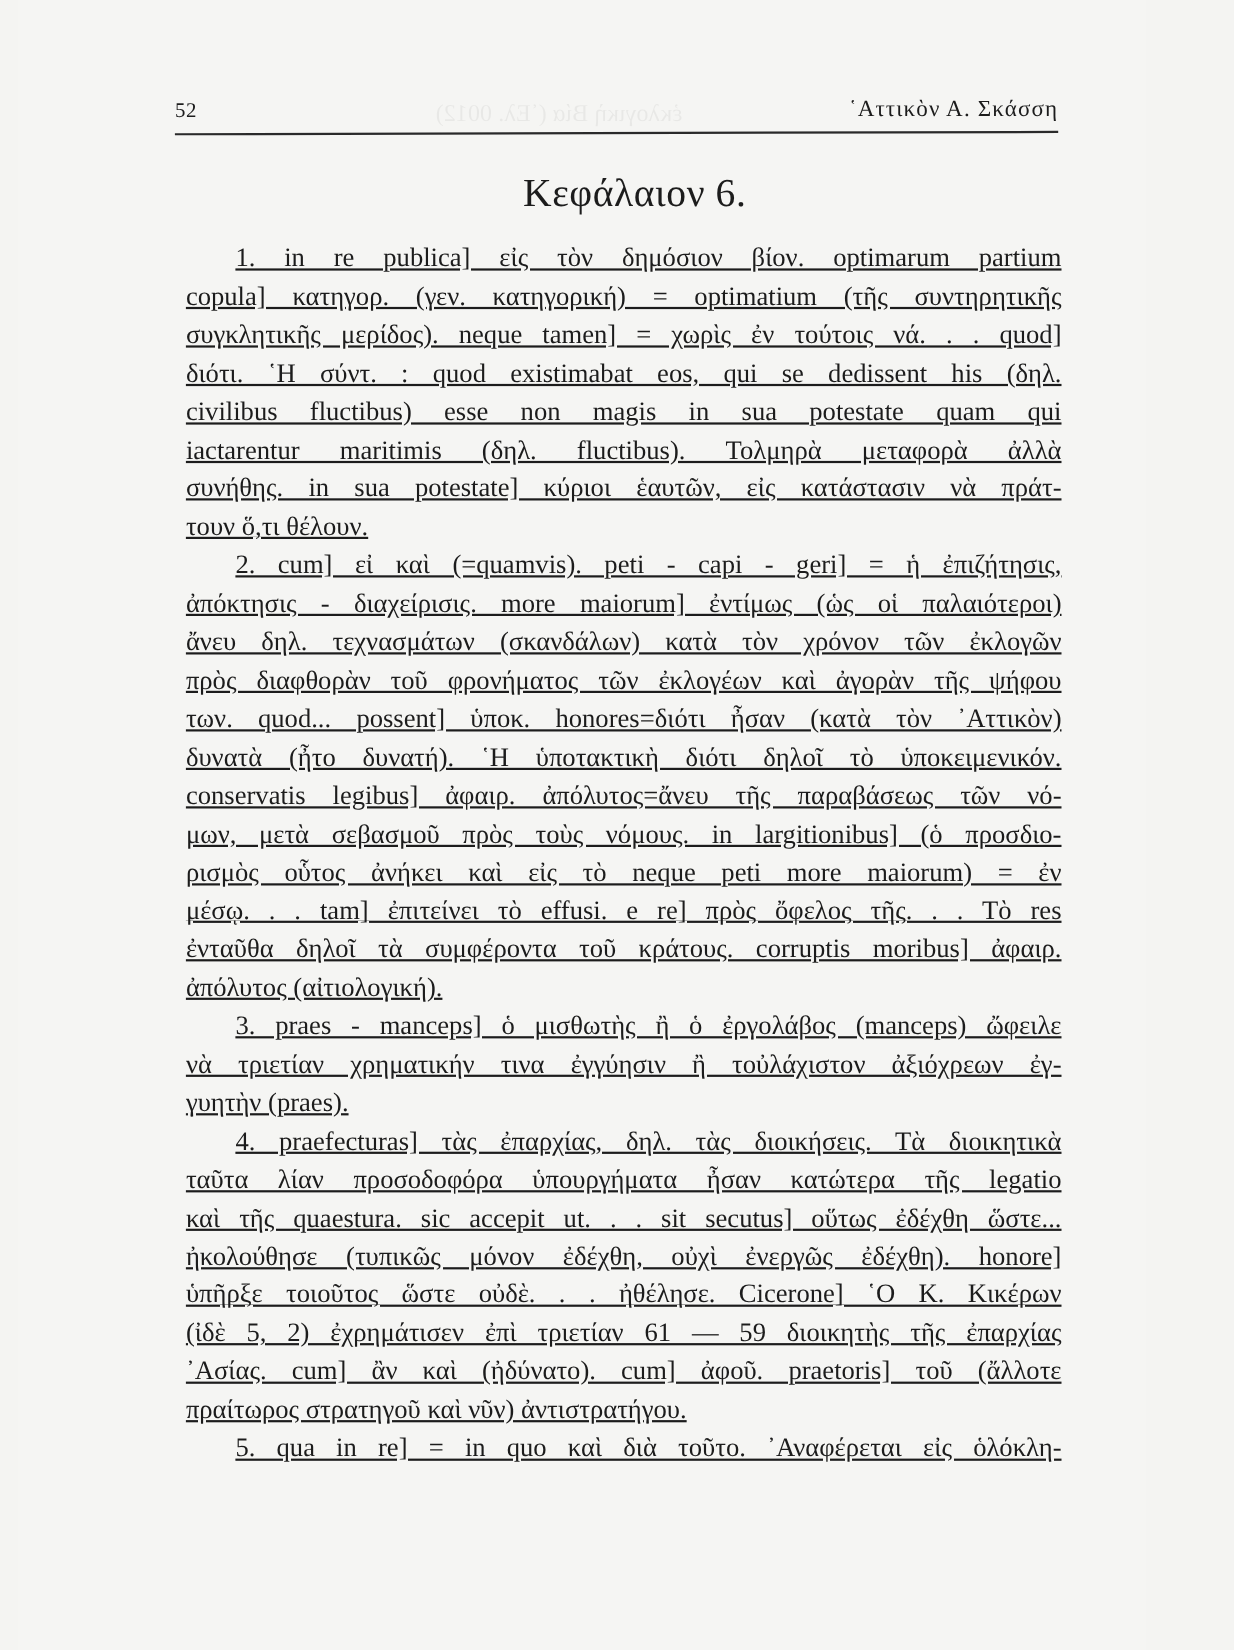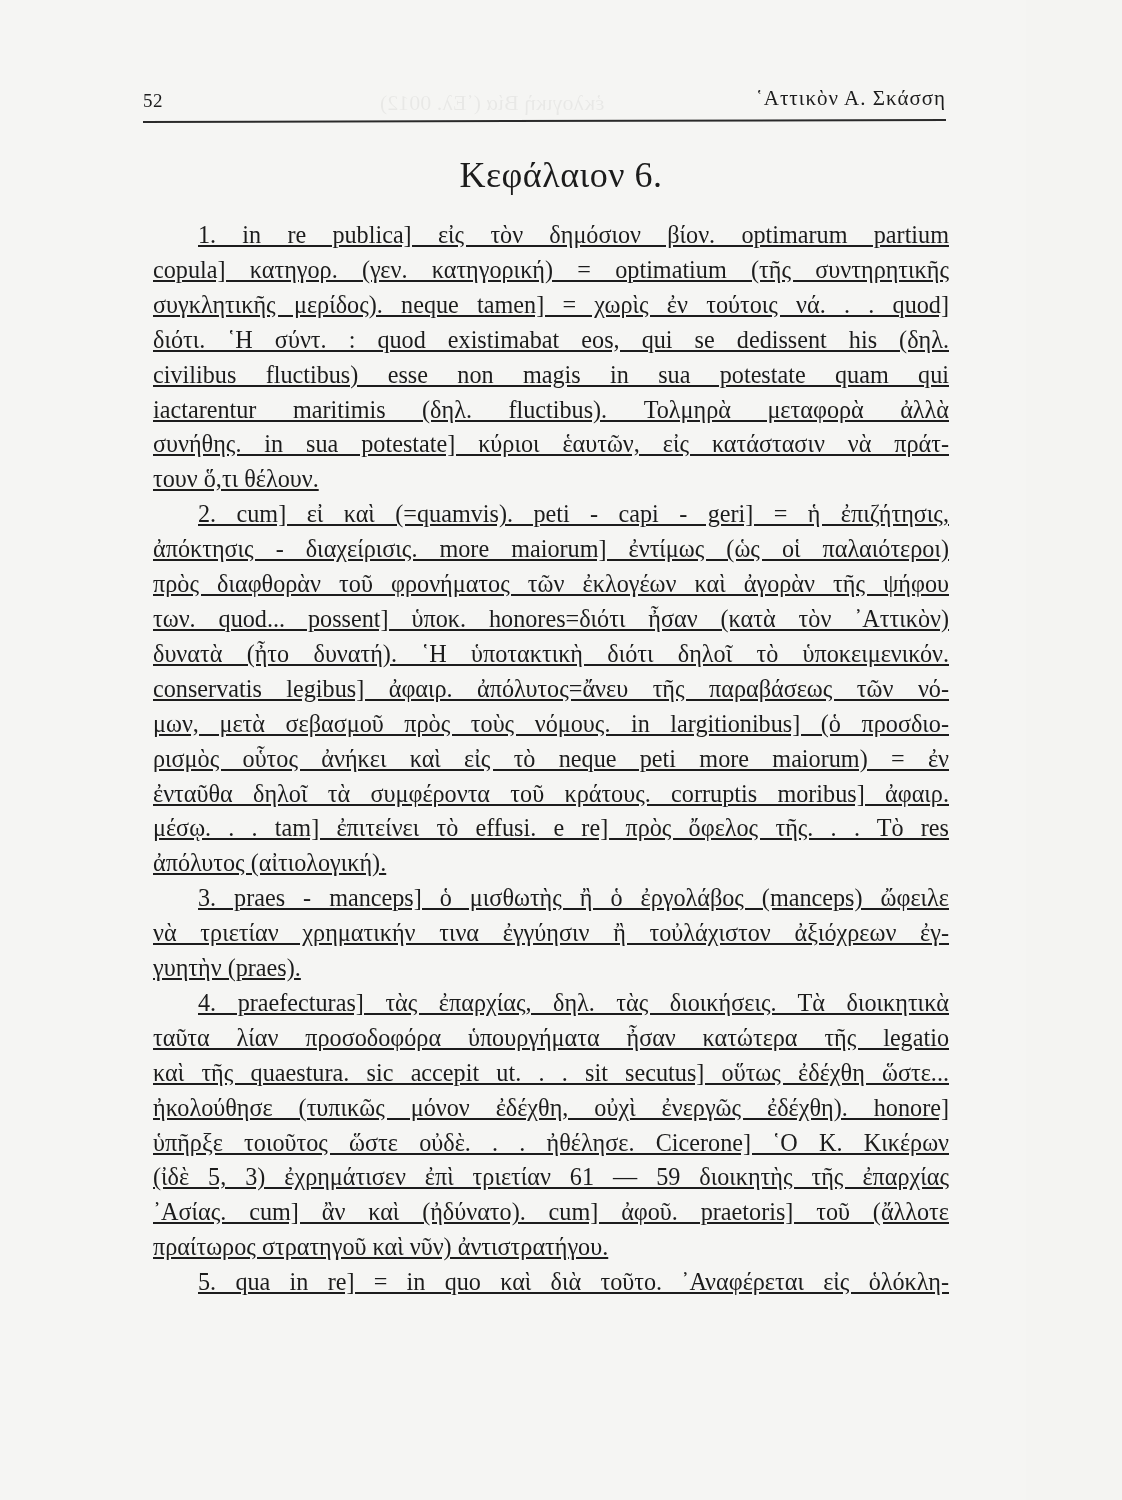--- a/index.html
+++ b/index.html
@@ -8,20 +8,21 @@
       background: #f4f4f2;
     }
     .page {
       position: relative;
       width: 1026px;
       height: 1500px;
       background: #f5f5f3;
       overflow: hidden;
       color: #1c1c1c;
       font-family: "DejaVu Serif", "Liberation Serif", serif;
+      margin-left: 16px;
     }
     .running-head {
       position: absolute;
       left: 143px;
       top: 86px;
       width: 803px;
       height: 30px;
     }
     .page-number {
       position: absolute;
@@ -118,37 +119,38 @@
     <span class="line indent">1. in re publica] εἰς τὸν δημόσιον βίον. optimarum partium</span>
     <span class="line">copula] κατηγορ. (γεν. κατηγορική) = optimatium (τῆς συντηρητικῆς</span>
     <span class="line">συγκλητικῆς μερίδος). neque tamen] = χωρὶς ἐν τούτοις νά. . . quod]</span>
     <span class="line">διότι. ῾Η σύντ. : quod existimabat eos, qui se dedissent his (δηλ.</span>
     <span class="line">civilibus fluctibus) esse non magis in sua potestate quam qui</span>
     <span class="line">iactarentur maritimis (δηλ. fluctibus). Τολμηρὰ μεταφορὰ ἀλλὰ</span>
     <span class="line">συνήθης. in sua potestate] κύριοι ἑαυτῶν, εἰς κατάστασιν νὰ πράτ-</span>
     <span class="line last">τουν ὅ,τι θέλουν.</span>
     <span class="line indent">2. cum] εἰ καὶ (=quamvis). peti - capi - geri] = ἡ ἐπιζήτησις,</span>
     <span class="line">ἀπόκτησις - διαχείρισις. more maiorum] ἐντίμως (ὡς οἱ παλαιότεροι)</span>
+    <span class="line">ἄνευ δηλ. τεχνασμάτων (σκανδάλων) κατὰ τὸν χρόνον τῶν ἐκλογῶν</span>
     <span class="line">πρὸς διαφθορὰν τοῦ φρονήματος τῶν ἐκλογέων καὶ ἀγορὰν τῆς ψήφου</span>
     <span class="line">των. quod... possent] ὑποκ. honores=διότι ἦσαν (κατὰ τὸν ᾿Αττικὸν)</span>
     <span class="line">δυνατὰ (ἦτο δυνατή). ῾Η ὑποτακτικὴ διότι δηλοῖ τὸ ὑποκειμενικόν.</span>
     <span class="line">conservatis legibus] ἀφαιρ. ἀπόλυτος=ἄνευ τῆς παραβάσεως τῶν νό-</span>
     <span class="line">μων, μετὰ σεβασμοῦ πρὸς τοὺς νόμους. in largitionibus] (ὁ προσδιο-</span>
     <span class="line">ρισμὸς οὗτος ἀνήκει καὶ εἰς τὸ neque peti more maiorum) = ἐν</span>
+    <span class="line">μέσῳ. . . tam] ἐπιτείνει τὸ effusi. e re] πρὸς ὄφελος τῆς. . . Τὸ res</span>
     <span class="line">ἐνταῦθα δηλοῖ τὰ συμφέροντα τοῦ κράτους. corruptis moribus] ἀφαιρ.</span>
-    <span class="line">μέσῳ. . . tam] ἐπιτείνει τὸ effusi. e re] πρὸς ὄφελος τῆς. . . Τὸ res</span>
     <span class="line last">ἀπόλυτος (αἰτιολογική).</span>
     <span class="line indent">3. praes - manceps] ὁ μισθωτὴς ἢ ὁ ἐργολάβος (manceps) ὤφειλε</span>
     <span class="line">νὰ τριετίαν χρηματικήν τινα ἐγγύησιν ἢ τοὐλάχιστον ἀξιόχρεων ἐγ-</span>
     <span class="line last">γυητὴν (praes).</span>
     <span class="line indent">4. praefecturas] τὰς ἐπαρχίας, δηλ. τὰς διοικήσεις. Τὰ διοικητικὰ</span>
     <span class="line">ταῦτα λίαν προσοδοφόρα ὑπουργήματα ἦσαν κατώτερα τῆς legatio</span>
     <span class="line">καὶ τῆς quaestura. sic accepit ut. . . sit secutus] οὕτως ἐδέχθη ὥστε...</span>
     <span class="line">ἠκολούθησε (τυπικῶς μόνον ἐδέχθη, οὐχὶ ἐνεργῶς ἐδέχθη). honore]</span>
     <span class="line">ὑπῆρξε τοιοῦτος ὥστε οὐδὲ. . . ἠθέλησε. Cicerone] ῾Ο Κ. Κικέρων</span>
-    <span class="line">(ἰδὲ 5, 3) ἐχρημάτισεν ἐπὶ τριετίαν 61 — 59 διοικητὴς τῆς ἐπαρχίας</span>
+    <span class="line">(ἰδὲ 5, 2) ἐχρημάτισεν ἐπὶ τριετίαν 61 — 59 διοικητὴς τῆς ἐπαρχίας</span>
     <span class="line">᾿Ασίας. cum] ἂν καὶ (ἠδύνατο). cum] ἀφοῦ. praetoris] τοῦ (ἄλλοτε</span>
     <span class="line last">πραίτωρος στρατηγοῦ καὶ νῦν) ἀντιστρατήγου.</span>
     <span class="line indent">5. qua in re] = in quo καὶ διὰ τοῦτο. ᾿Αναφέρεται εἰς ὁλόκλη-</span>
   </div>
 
   <div class="margin-mark">?</div>
 </div>
 
 </body></html>

